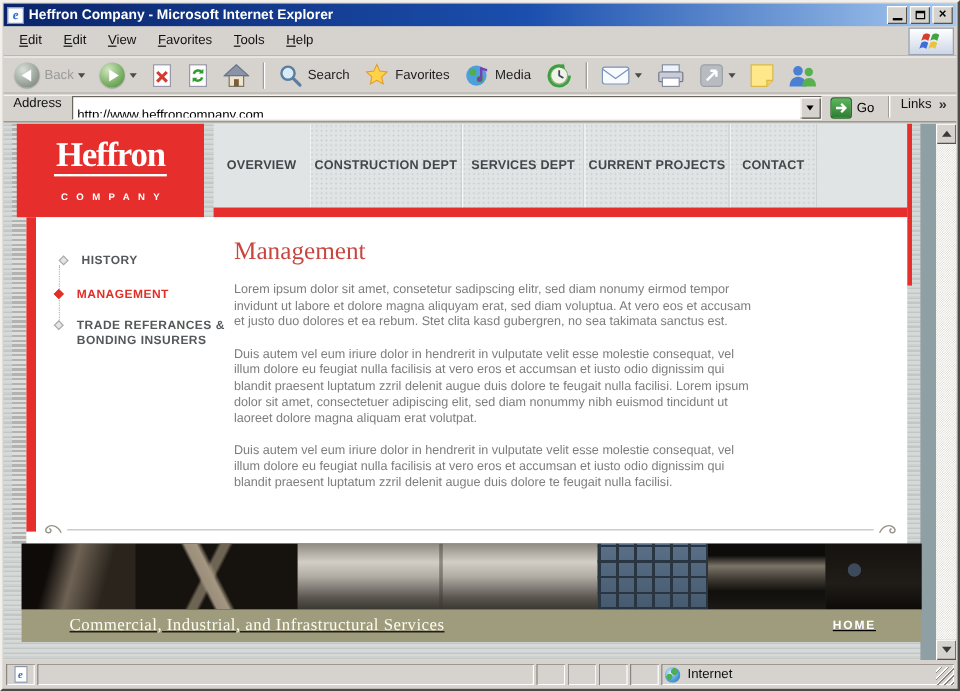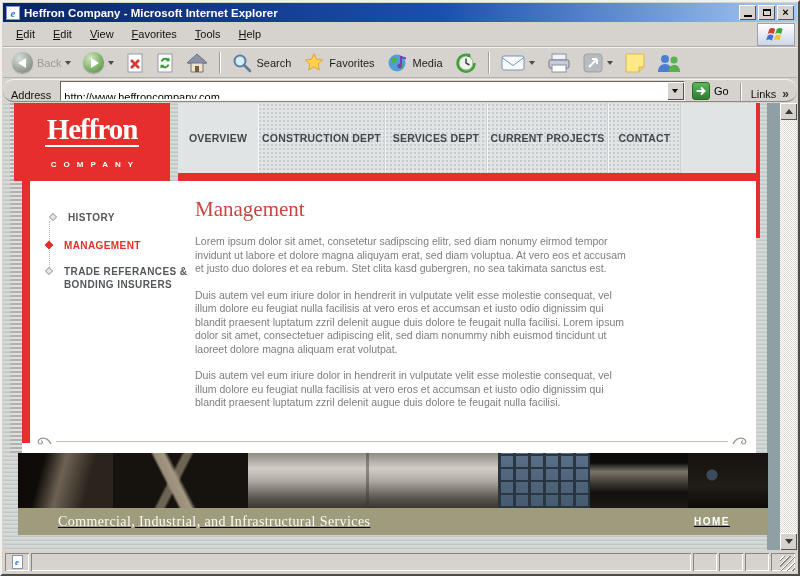--- a/index.html
+++ b/index.html
@@ -49,21 +49,21 @@
   .arr-r{position:absolute;left:8px;top:6px;width:0;height:0;
     border:5px solid transparent;border-right:none;border-left:8px solid #fff;}
   .caret{width:0;height:0;border:3px solid transparent;border-bottom:none;
     border-top:4px solid #4a4a4a;}
   .back-lbl{color:#9a9a9a;}
   .tb-sep{width:2px;height:22px;background:linear-gradient(90deg,#a19d96 50%,#fff 50%);margin:0 2px;}
 
   
   .addressbar{position:absolute;left:1px;top:77px;right:1px;height:23px;
     background:#d6d3ce;border-top:1px solid #f4f2ee;border-bottom:1px solid #8d8981;
-    display:flex;align-items:flex-end;padding:0 4px;gap:5px;font-size:11px;border-radius:11px;}
+    display:flex;align-items:flex-start;padding:0 4px;gap:5px;font-size:11px;}
   .addr-lbl{padding:0 4px;color:#111;}
   .addr-lbl::first-letter{}
   .address-combo{flex:1;height:20px;background:#fff;display:flex;align-items:center;
     border:1px solid;border-color:#6a665f #f4f2ee #f4f2ee #6a665f;}
   .address-combo input{flex:1;border:none;outline:none;height:16px;
     font:11px "Liberation Sans",sans-serif;color:#000;padding:12px 0 0 3px;background:transparent;}
   .combo-drop{width:17px;height:18px;background:#d6d3ce;
     box-shadow:inset 1px 1px 0 #fff, inset -1px -1px 0 #57534e;
     display:flex;align-items:center;justify-content:center;}
   .combo-drop .caret{border-top-color:#000;}
@@ -431,16 +431,20 @@
 
   <div class="statusbar">
     <div class="pane pane-icon">
       <div class="doc-ico">e</div>
     </div>
     <div class="pane pane-main"></div>
     <div class="pane pane-sm"></div>
     <div class="pane pane-sm"></div>
     <div class="pane pane-sm"></div>
     <div class="pane pane-sm"></div>
+    <div class="pane pane-net">
+      <div class="globe"></div>
+      <span>Internet</span>
+    </div>
     <div class="grip"></div>
   </div>
 
 </div>
 
 </body></html>

